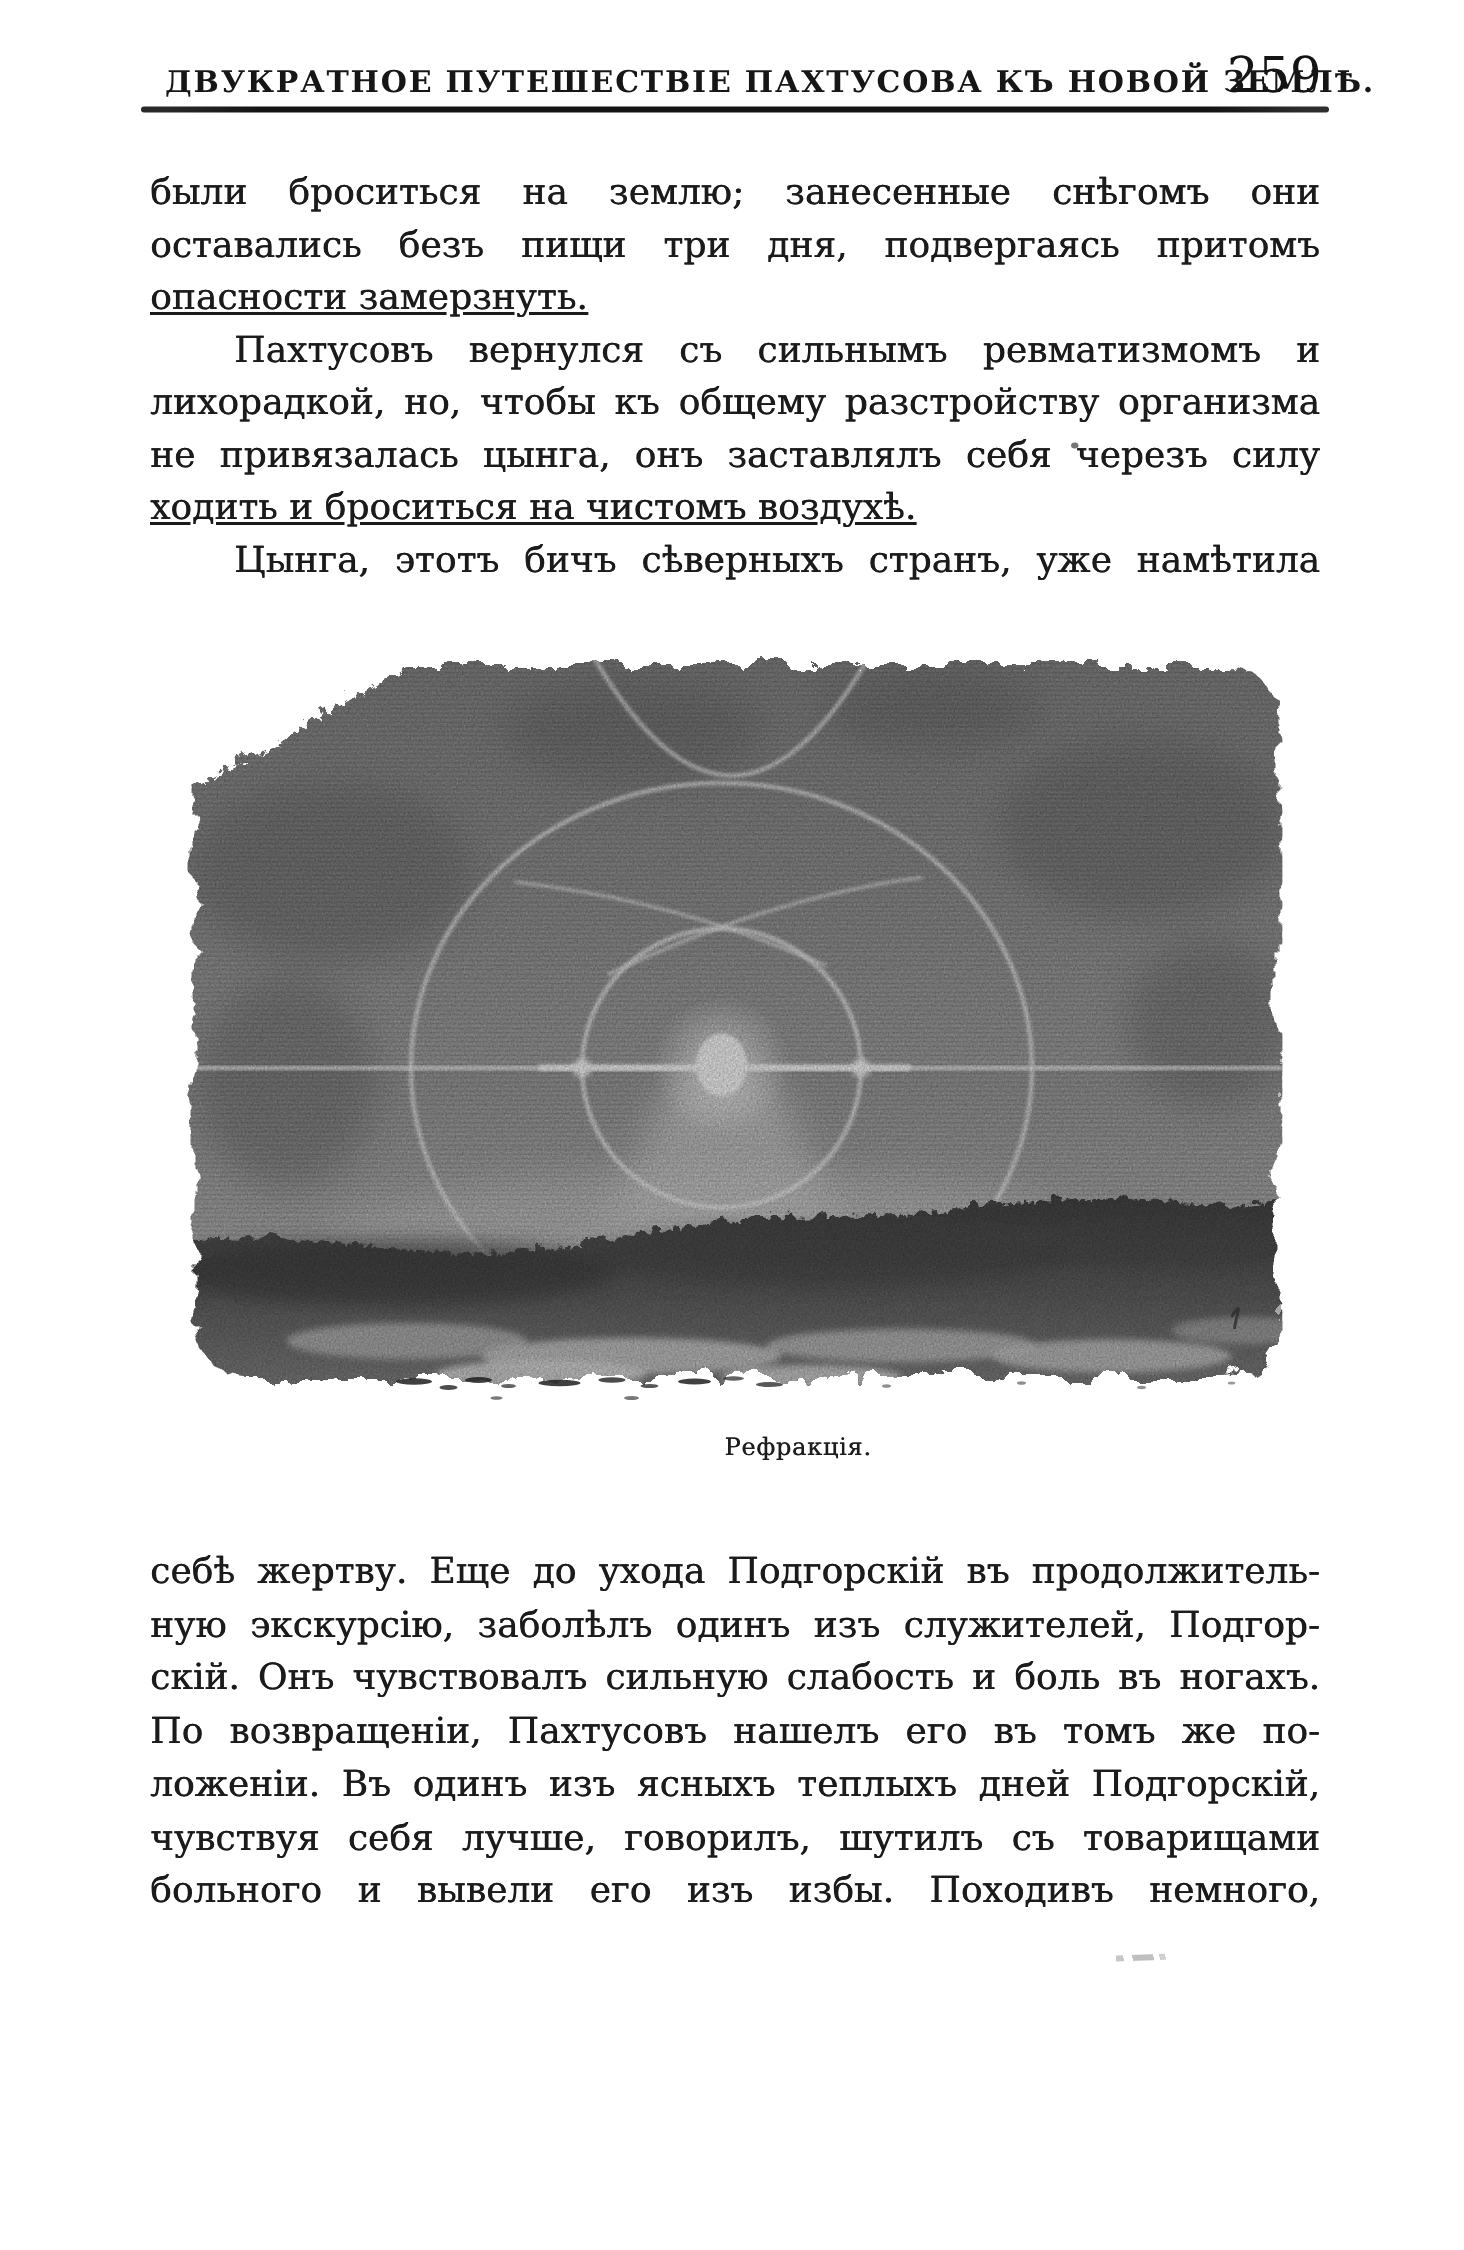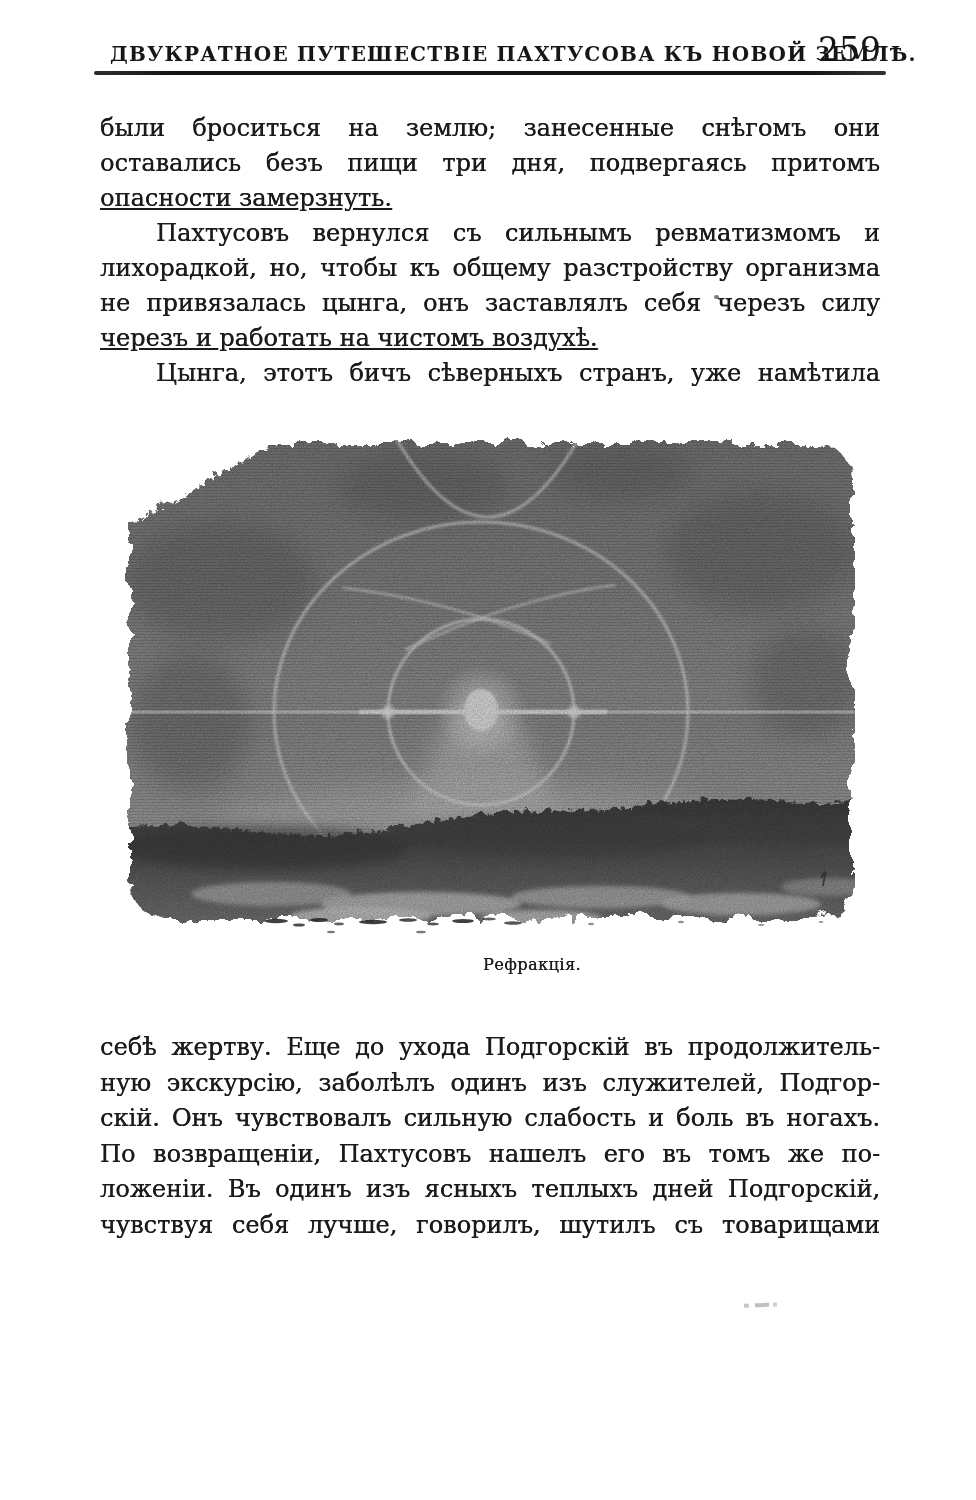--- a/index.html
+++ b/index.html
@@ -71,21 +71,21 @@
 <div class="page-number">259</div>
 <div class="header-rule"></div>
 
 <div class="textblock tb-top">
   <div class="line">были броситься на землю; занесенные снѣгомъ они</div>
   <div class="line">оставались безъ пищи три дня, подвергаясь притомъ</div>
   <div class="line endpara">опасности замерзнуть.</div>
   <div class="line indent">Пахтусовъ вернулся съ сильнымъ ревматизмомъ и</div>
   <div class="line">лихорадкой, но, чтобы къ общему разстройству организма</div>
   <div class="line">не привязалась цынга, онъ заставлялъ себя черезъ силу</div>
-  <div class="line endpara">черезъ и работать на чистомъ воздухѣ.</div>
+  <div class="line endpara">ходить и броситься на чистомъ воздухѣ.</div>
   <div class="line indent">Цынга, этотъ бичъ сѣверныхъ странъ, уже намѣтила</div>
 </div>
 
 <div class="ink-dot"></div>
 
 <div class="illustration">
 <svg viewBox="0 0 734 520" width="734" height="520" xmlns="http://www.w3.org/2000/svg">
   <defs>
     <linearGradient id="gSky" x1="0" y1="0" x2="0" y2="1">
       <stop offset="0" stop-color="#8a8a8a"></stop>
@@ -226,15 +226,16 @@
 
 <div class="caption">Рефракція.</div>
 
 <div class="textblock tb-bottom">
   <div class="line">себѣ жертву. Еще до ухода Подгорскій въ продолжитель-</div>
   <div class="line">ную экскурсію, заболѣлъ одинъ изъ служителей, Подгор-</div>
   <div class="line">скій. Онъ чувствовалъ сильную слабость и боль въ ногахъ.</div>
   <div class="line">По возвращеніи, Пахтусовъ нашелъ его въ томъ же по-</div>
   <div class="line">ложеніи. Въ одинъ изъ ясныхъ теплыхъ дней Подгорскій,</div>
   <div class="line">чувствуя себя лучше, говорилъ, шутилъ съ товарищами</div>
+  <div class="line">больного и вывели его изъ избы. Походивъ немного,</div>
 </div>
 
 <div class="scan-smudge"></div>
 
 </body></html>

